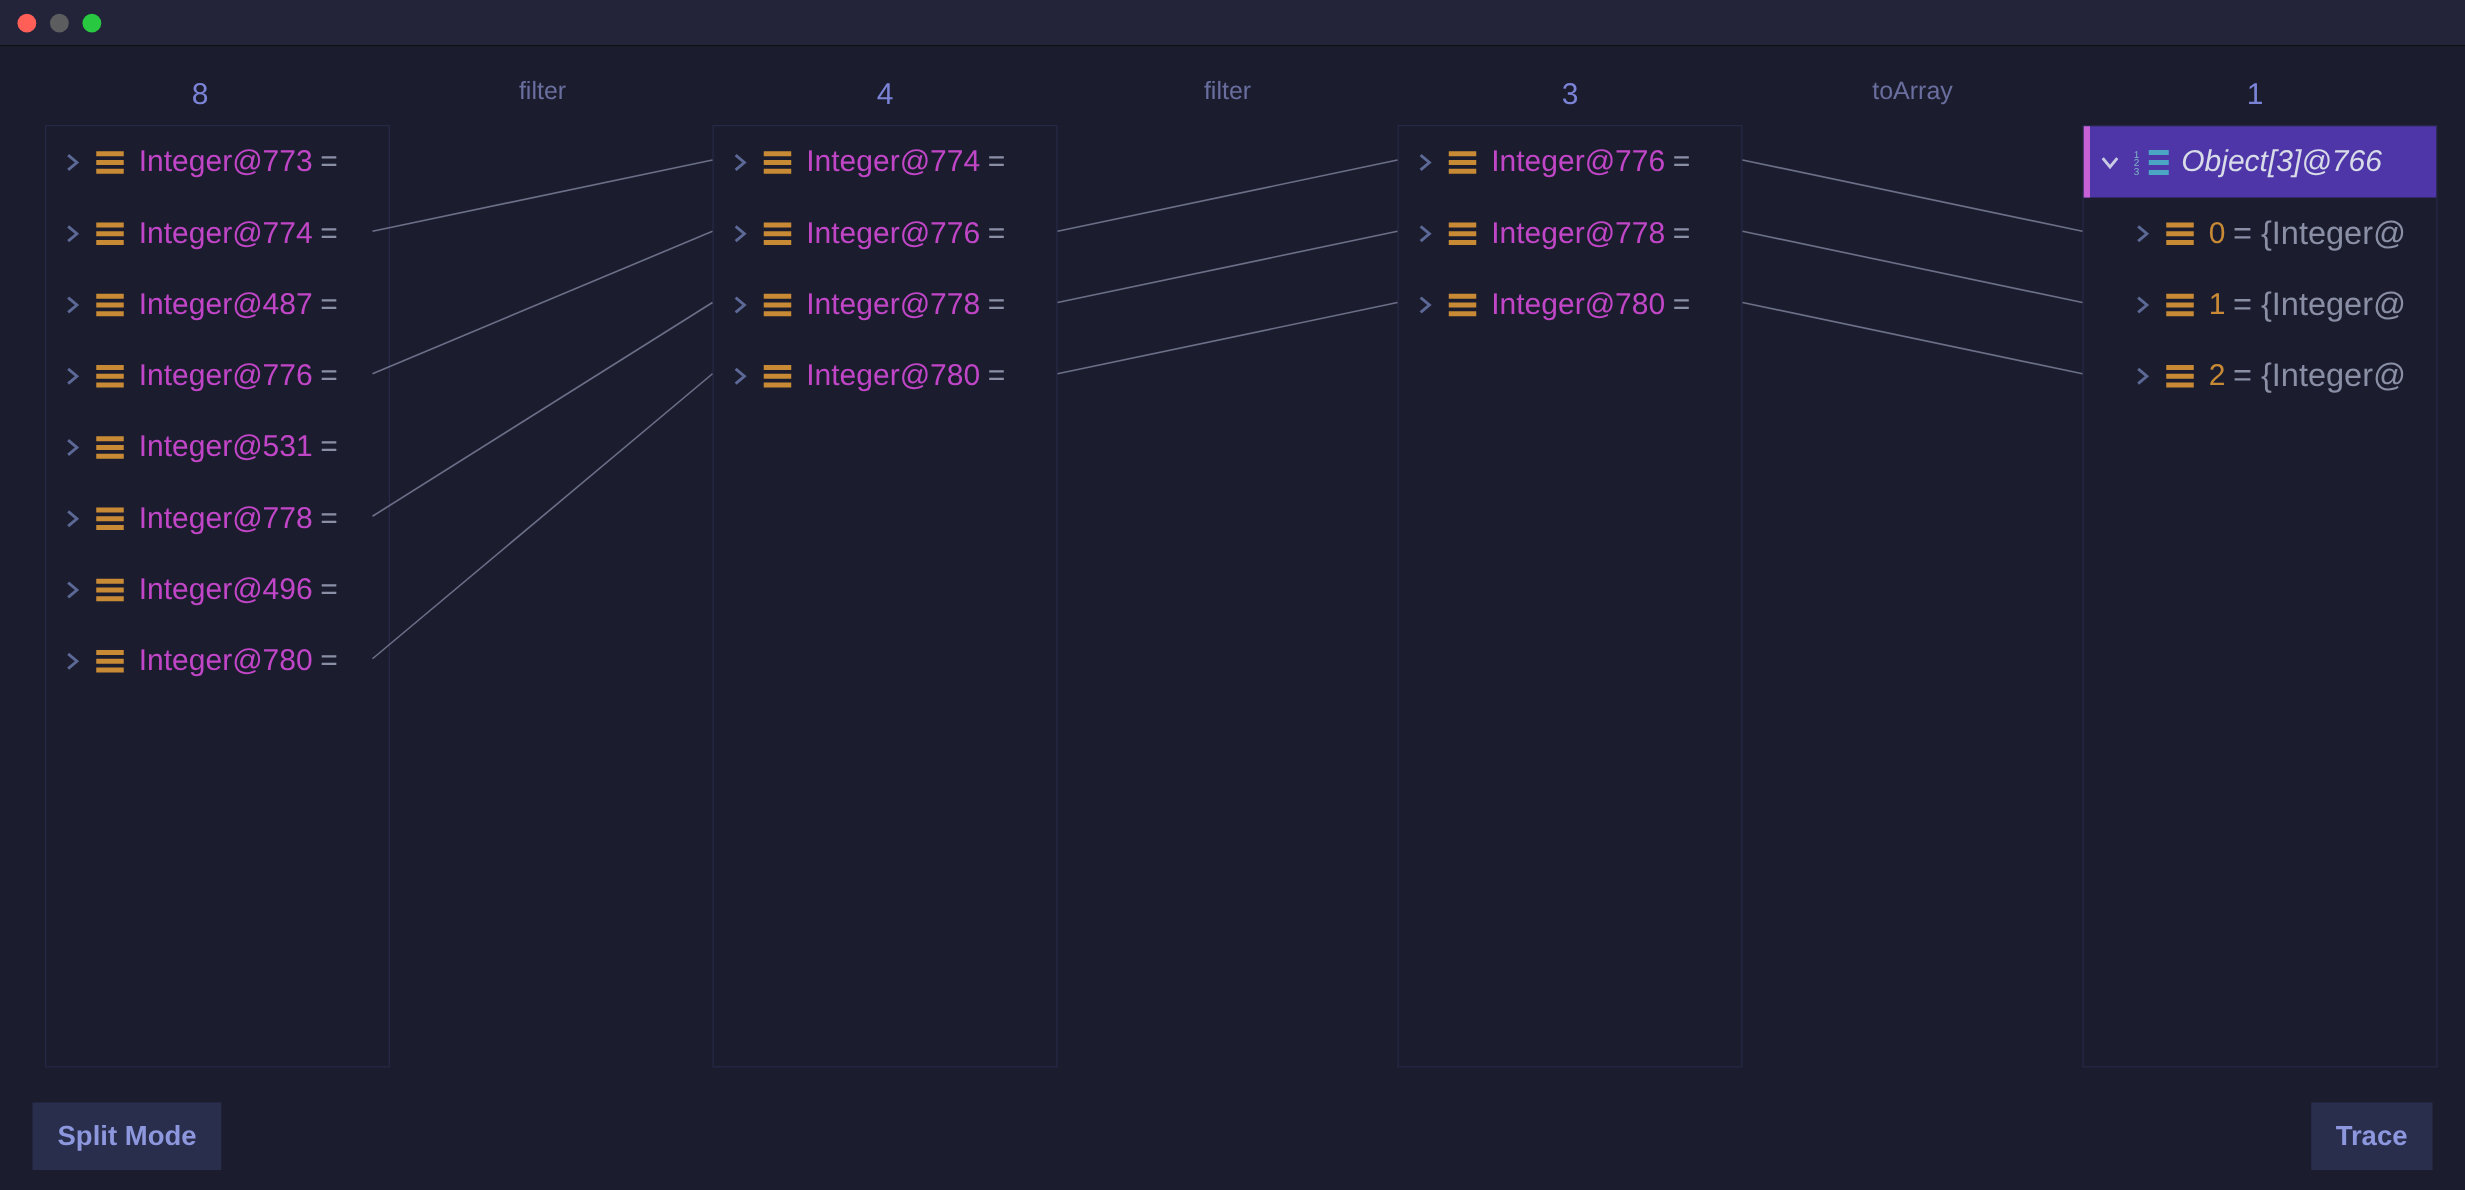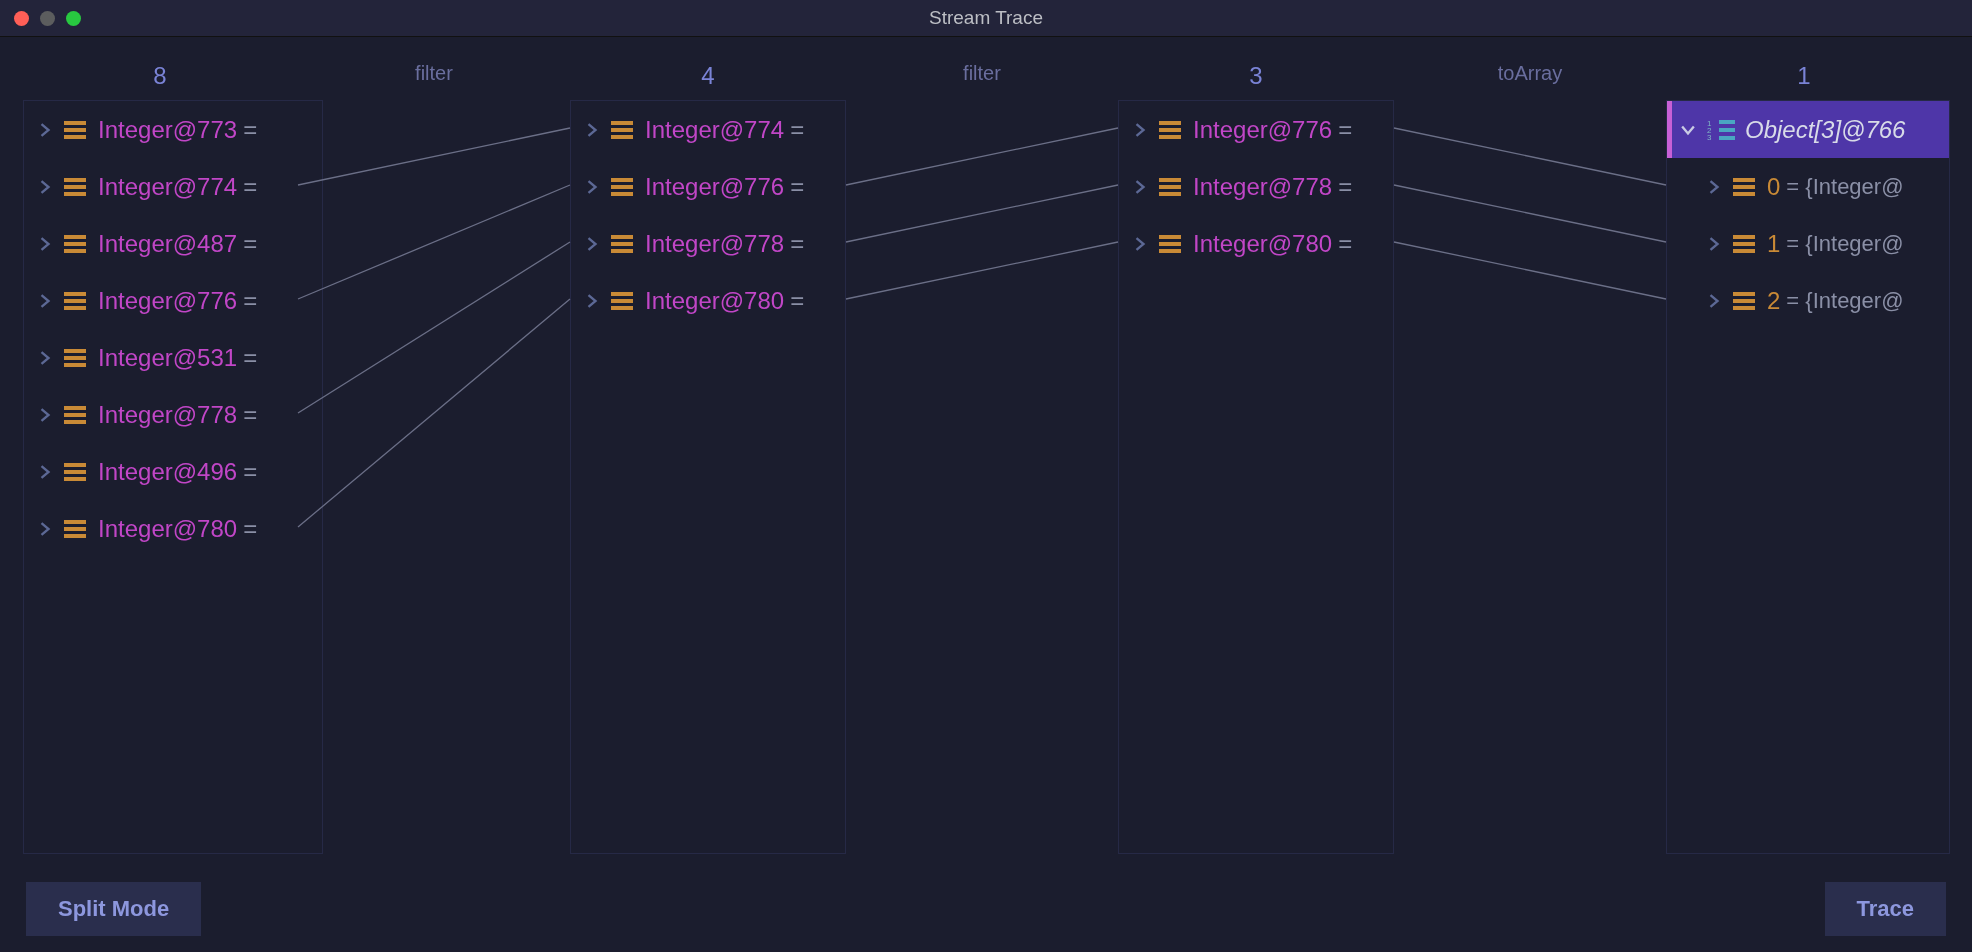--- a/index.html
+++ b/index.html
@@ -105,66 +105,65 @@
   .lbl{font-size:24px;color:var(--label-purple);}
   .suf{font-size:24px;color:var(--suffix-gray);margin-left:6px;}
   .item.selected{
     background:var(--selected-bg);
     border-left:5px solid var(--selected-bar);
     padding-left:9px;
   }
   .item.selected .lbl{color:var(--selected-text);font-style:italic;}
   .item.selected .chev path{stroke:#c9cbe4;}
   .ridx{font-size:24px;color:var(--result-index);margin-right:6px;}
-  .rval{font-size:22px;color:var(--result-val);}
+  .rval{font-size:26px;color:var(--result-val);}
   .result-child{padding-left:40px;}
   
   svg.connectors{
     position:absolute;top:36px;left:0;pointer-events:none;
   }
   svg.connectors line{stroke:var(--line);stroke-width:1.3;}
   
   .footer{
     position:absolute;bottom:0;left:0;right:0;height:86px;
     display:flex;align-items:center;justify-content:space-between;
     padding:0 26px;
   }
   .btn{
     background:var(--button-bg);
     color:var(--button-text);
     font-size:22px;
     font-weight:600;
-    padding:14px 32px;
+    padding:14px 20px;
     border:none;
     cursor:pointer;
   }
 </style>
 </head>
 <body>
 
 <div class="titlebar">
   <div class="traffic">
     <div class="dot red"></div>
     <div class="dot gray1"></div>
     <div class="dot green"></div>
   </div>
-  <div class="title">Stream Trace</div>
 </div>
 
 <div class="content">
 
   <div class="stage-header" style="left:160px">8</div>
   <div class="op-header" style="left:434px">filter</div>
   <div class="stage-header" style="left:708px">4</div>
   <div class="op-header" style="left:982px">filter</div>
   <div class="stage-header" style="left:1256px">3</div>
   <div class="op-header" style="left:1530px">toArray</div>
   <div class="stage-header" style="left:1804px">1</div>
 
-  <div class="panel" style="left:23px;width:300px">
+  <div class="panel" style="left:36px;width:276px">
     <ul class="items">
       <li class="item">
         <span class="chev">
             <svg viewBox="0 0 12 12">
               <path d="M3 1 L9 6 L3 11" fill="none" stroke="#5c6895" stroke-width="2"></path>
             </svg>
           </span>
         <span class="ico">
             <span></span>
             <span></span>

